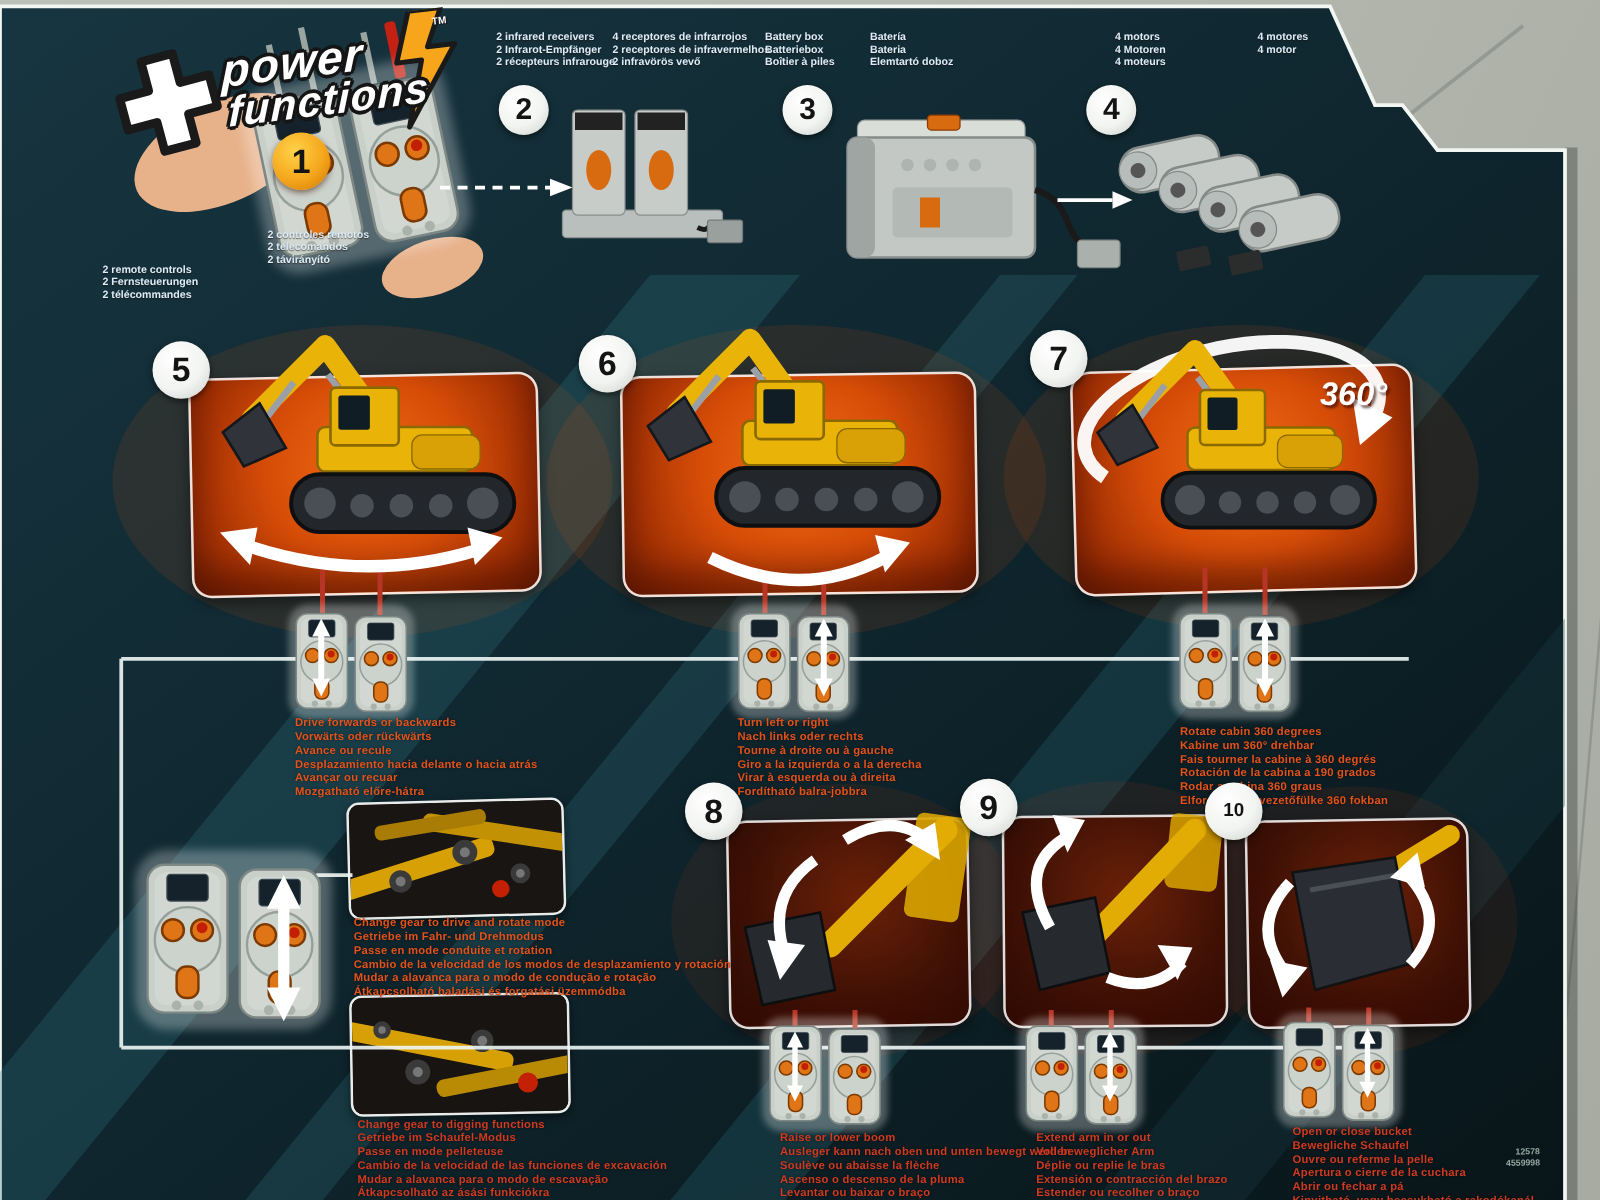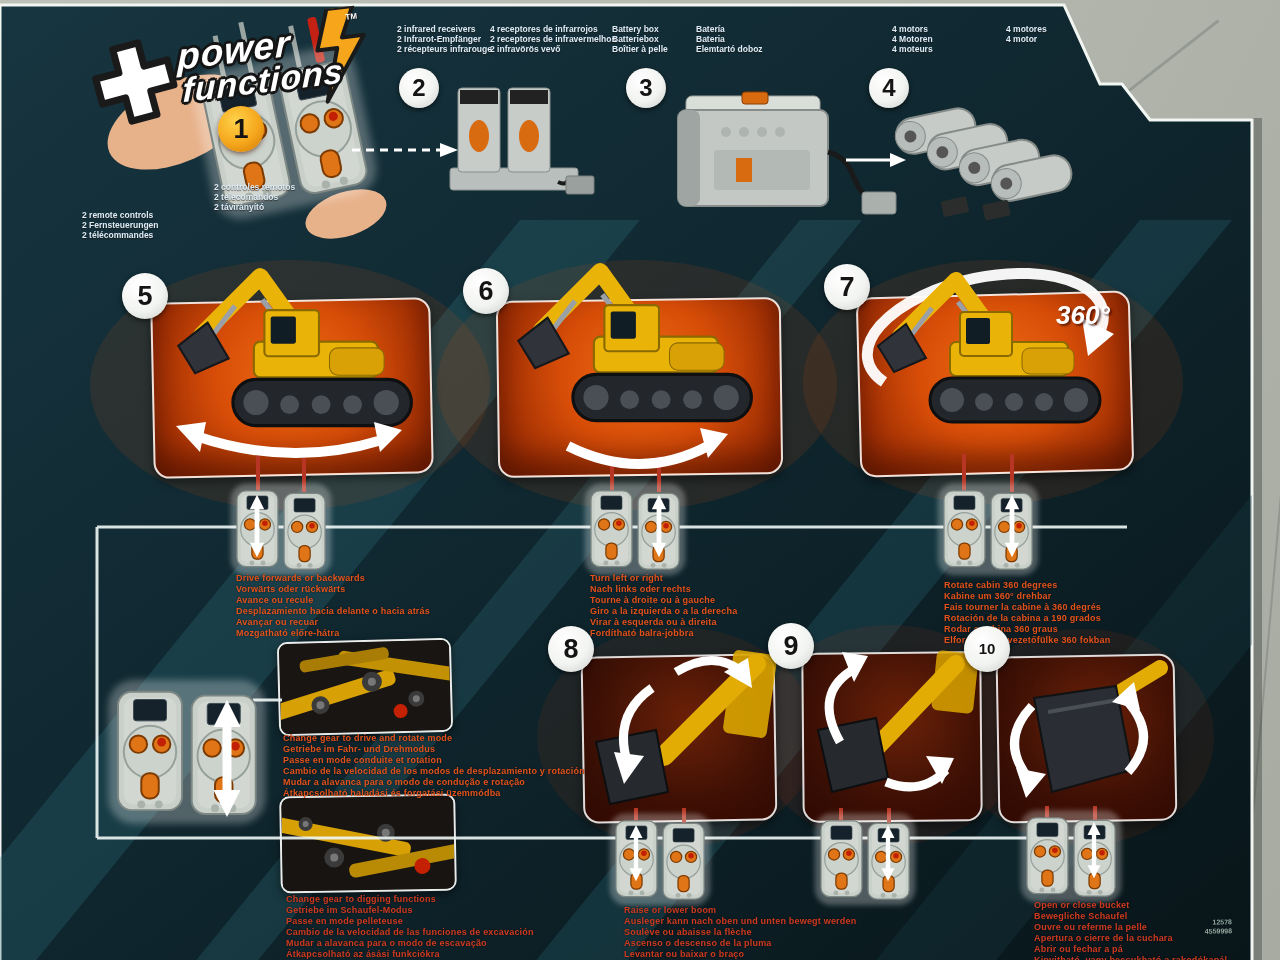--- a/index.html
+++ b/index.html
@@ -372,21 +372,21 @@
       <div>2 récepteurs infrarouge</div>
     </div>
   <div class="lbl" style="left:490px;top:24px;">
       <div>4 receptores de infrarrojos</div>
       <div>2 receptores de infravermelhos</div>
       <div>2 infravörös vevő</div>
     </div>
   <div class="lbl" style="left:612px;top:24px;">
       <div>Battery box</div>
       <div>Batteriebox</div>
-      <div>Boîtier à pelle</div>
+      <div>Boîtier à piles</div>
     </div>
   <div class="lbl" style="left:696px;top:24px;">
       <div>Batería</div>
       <div>Bateria</div>
       <div>Elemtartó doboz</div>
     </div>
   <div class="lbl" style="left:871px;top:24px;margin-left:21px;">
       <div>4 motors</div>
       <div>4 Motoren</div>
       <div>4 moteurs</div>
@@ -422,20 +422,27 @@
       <div>Rodar a cabina 360 graus</div>
       <div>Elfordítható a vezetőfülke 360 fokban</div>
     </div>
   <div class="cap red" style="left:624px;top:905px;">
       <div>Raise or lower boom</div>
       <div>Ausleger kann nach oben und unten bewegt werden</div>
       <div>Soulève ou abaisse la flèche</div>
       <div>Ascenso o descenso de la pluma</div>
       <div>Levantar ou baixar o braço</div>
     </div>
+  <div class="cap red" style="left:829px;top:905px;">
+      <div>Extend arm in or out</div>
+      <div>Voll beweglicher Arm</div>
+      <div>Déplie ou replie le bras</div>
+      <div>Extensión o contracción del brazo</div>
+      <div>Estender ou recolher o braço</div>
+    </div>
   <div class="cap red" style="left:1034px;top:900px;">
       <div>Open or close bucket</div>
       <div>Bewegliche Schaufel</div>
       <div>Ouvre ou referme la pelle</div>
       <div>Apertura o cierre de la cuchara</div>
       <div>Abrir ou fechar a pá</div>
       <div>Kinyitható, vagy becsukható a rakodókanál</div>
     </div>
 
   <div class="cap" style="left:283px;top:733px;">

